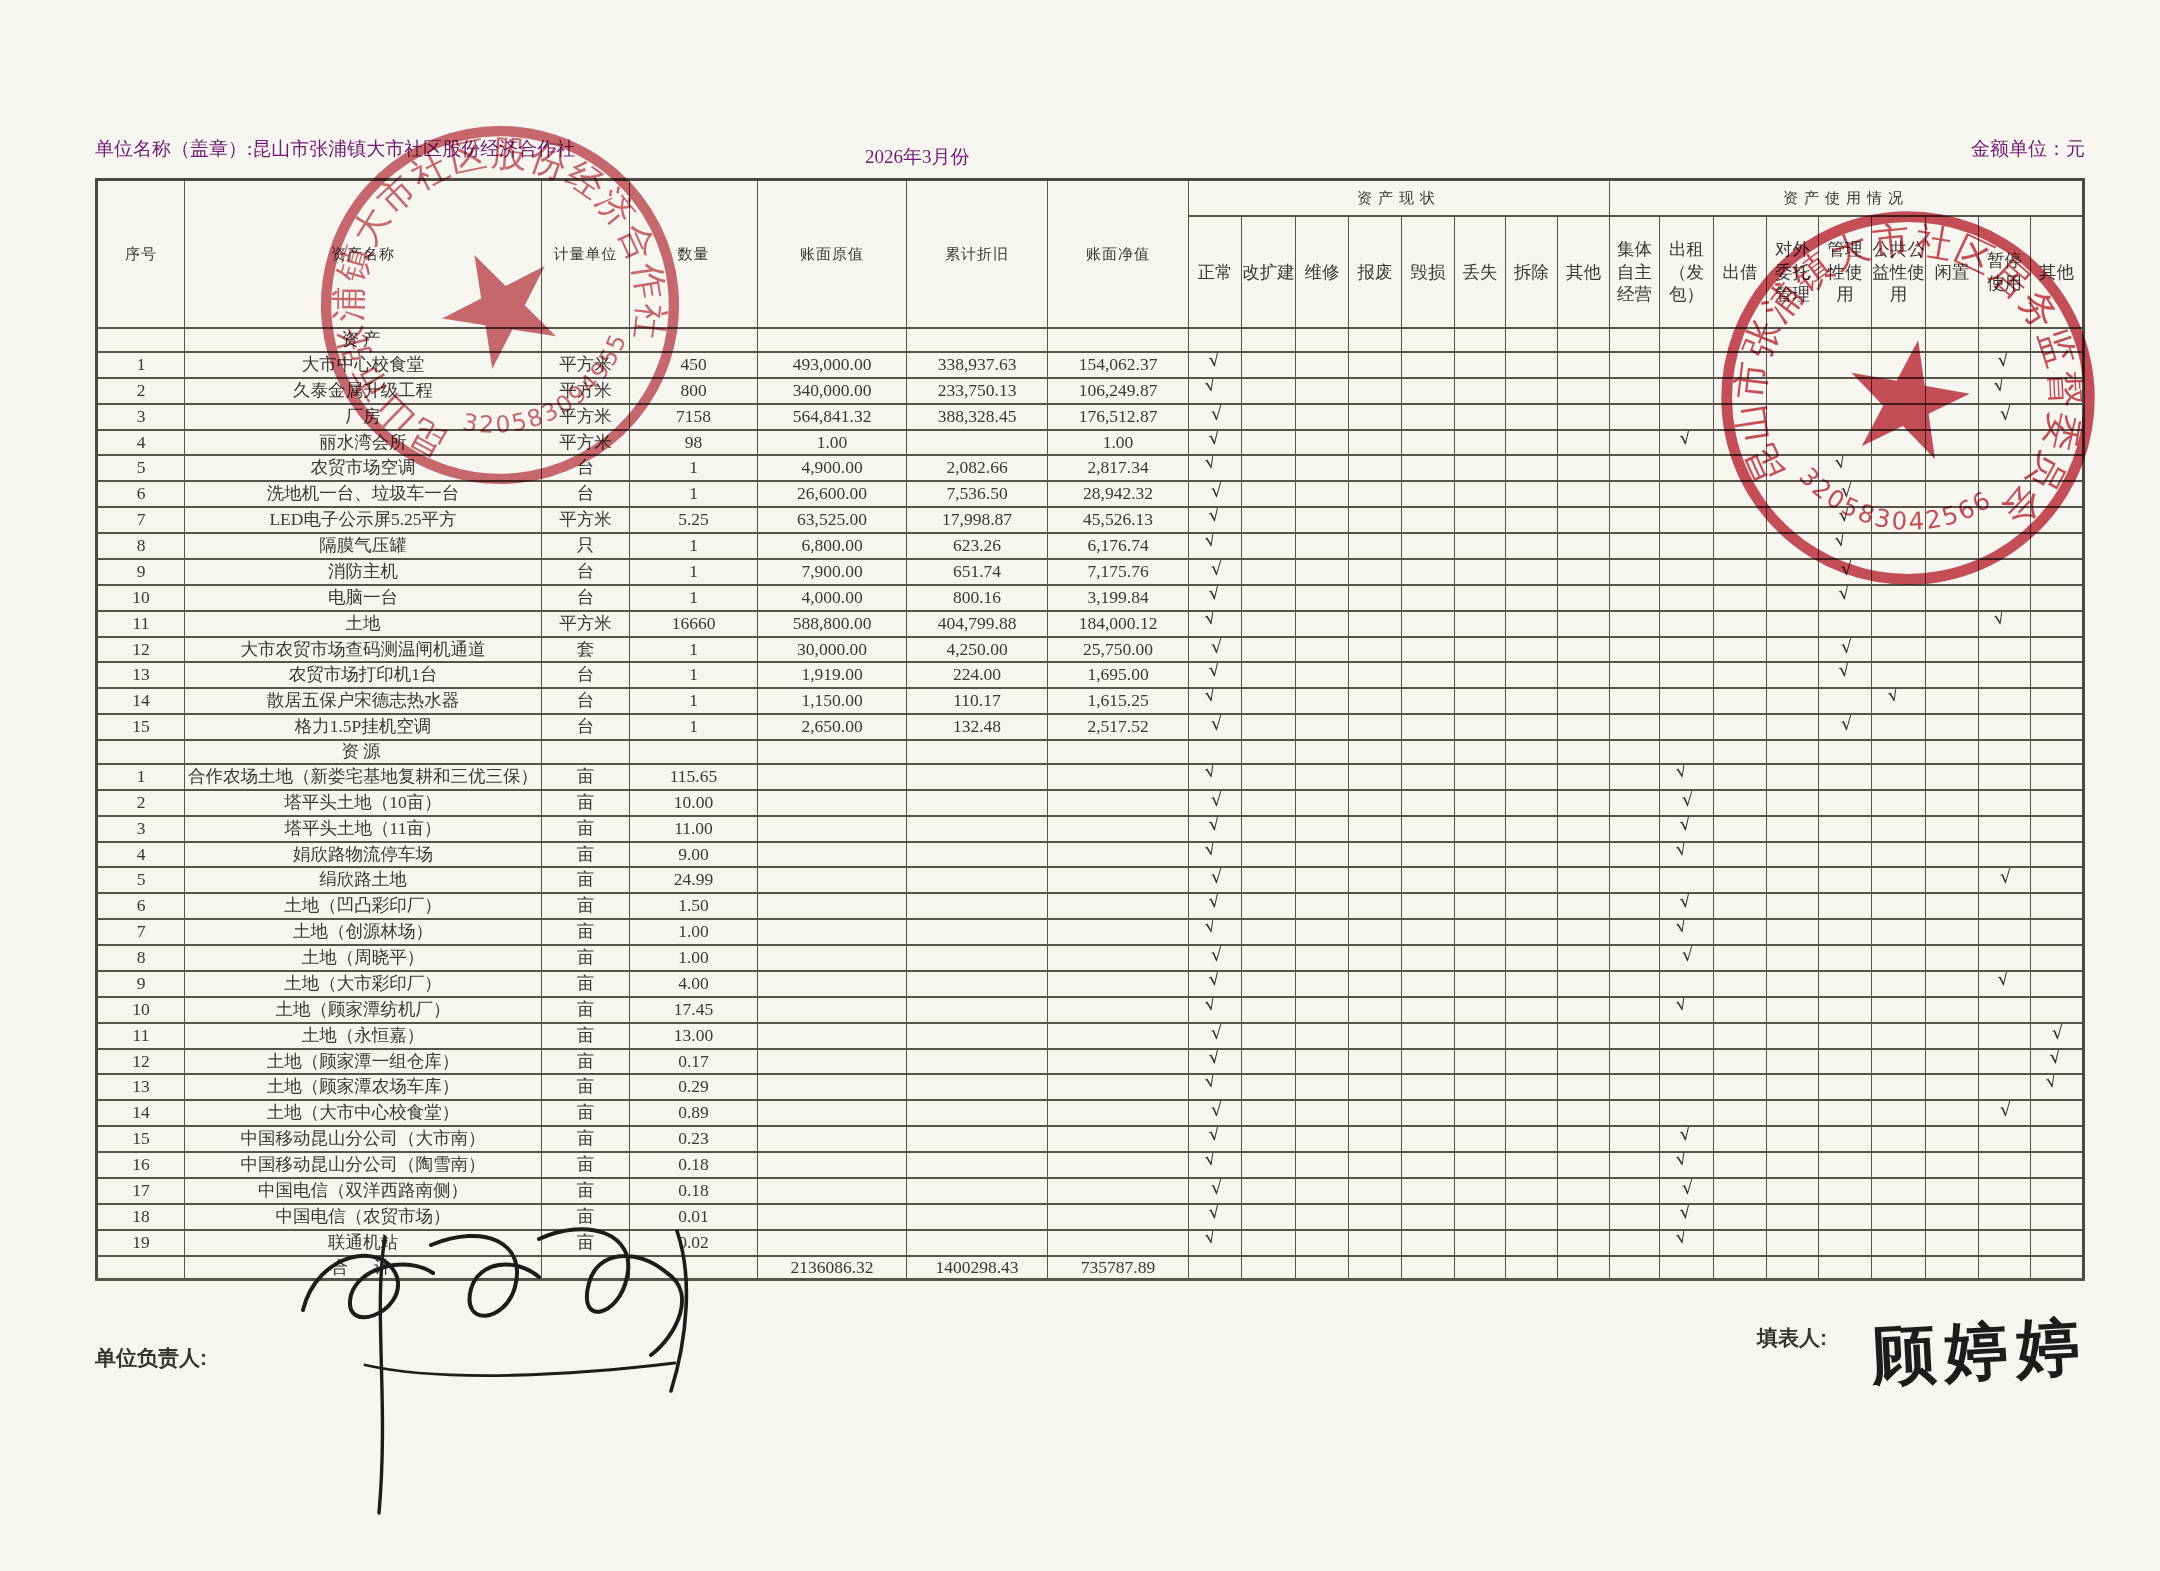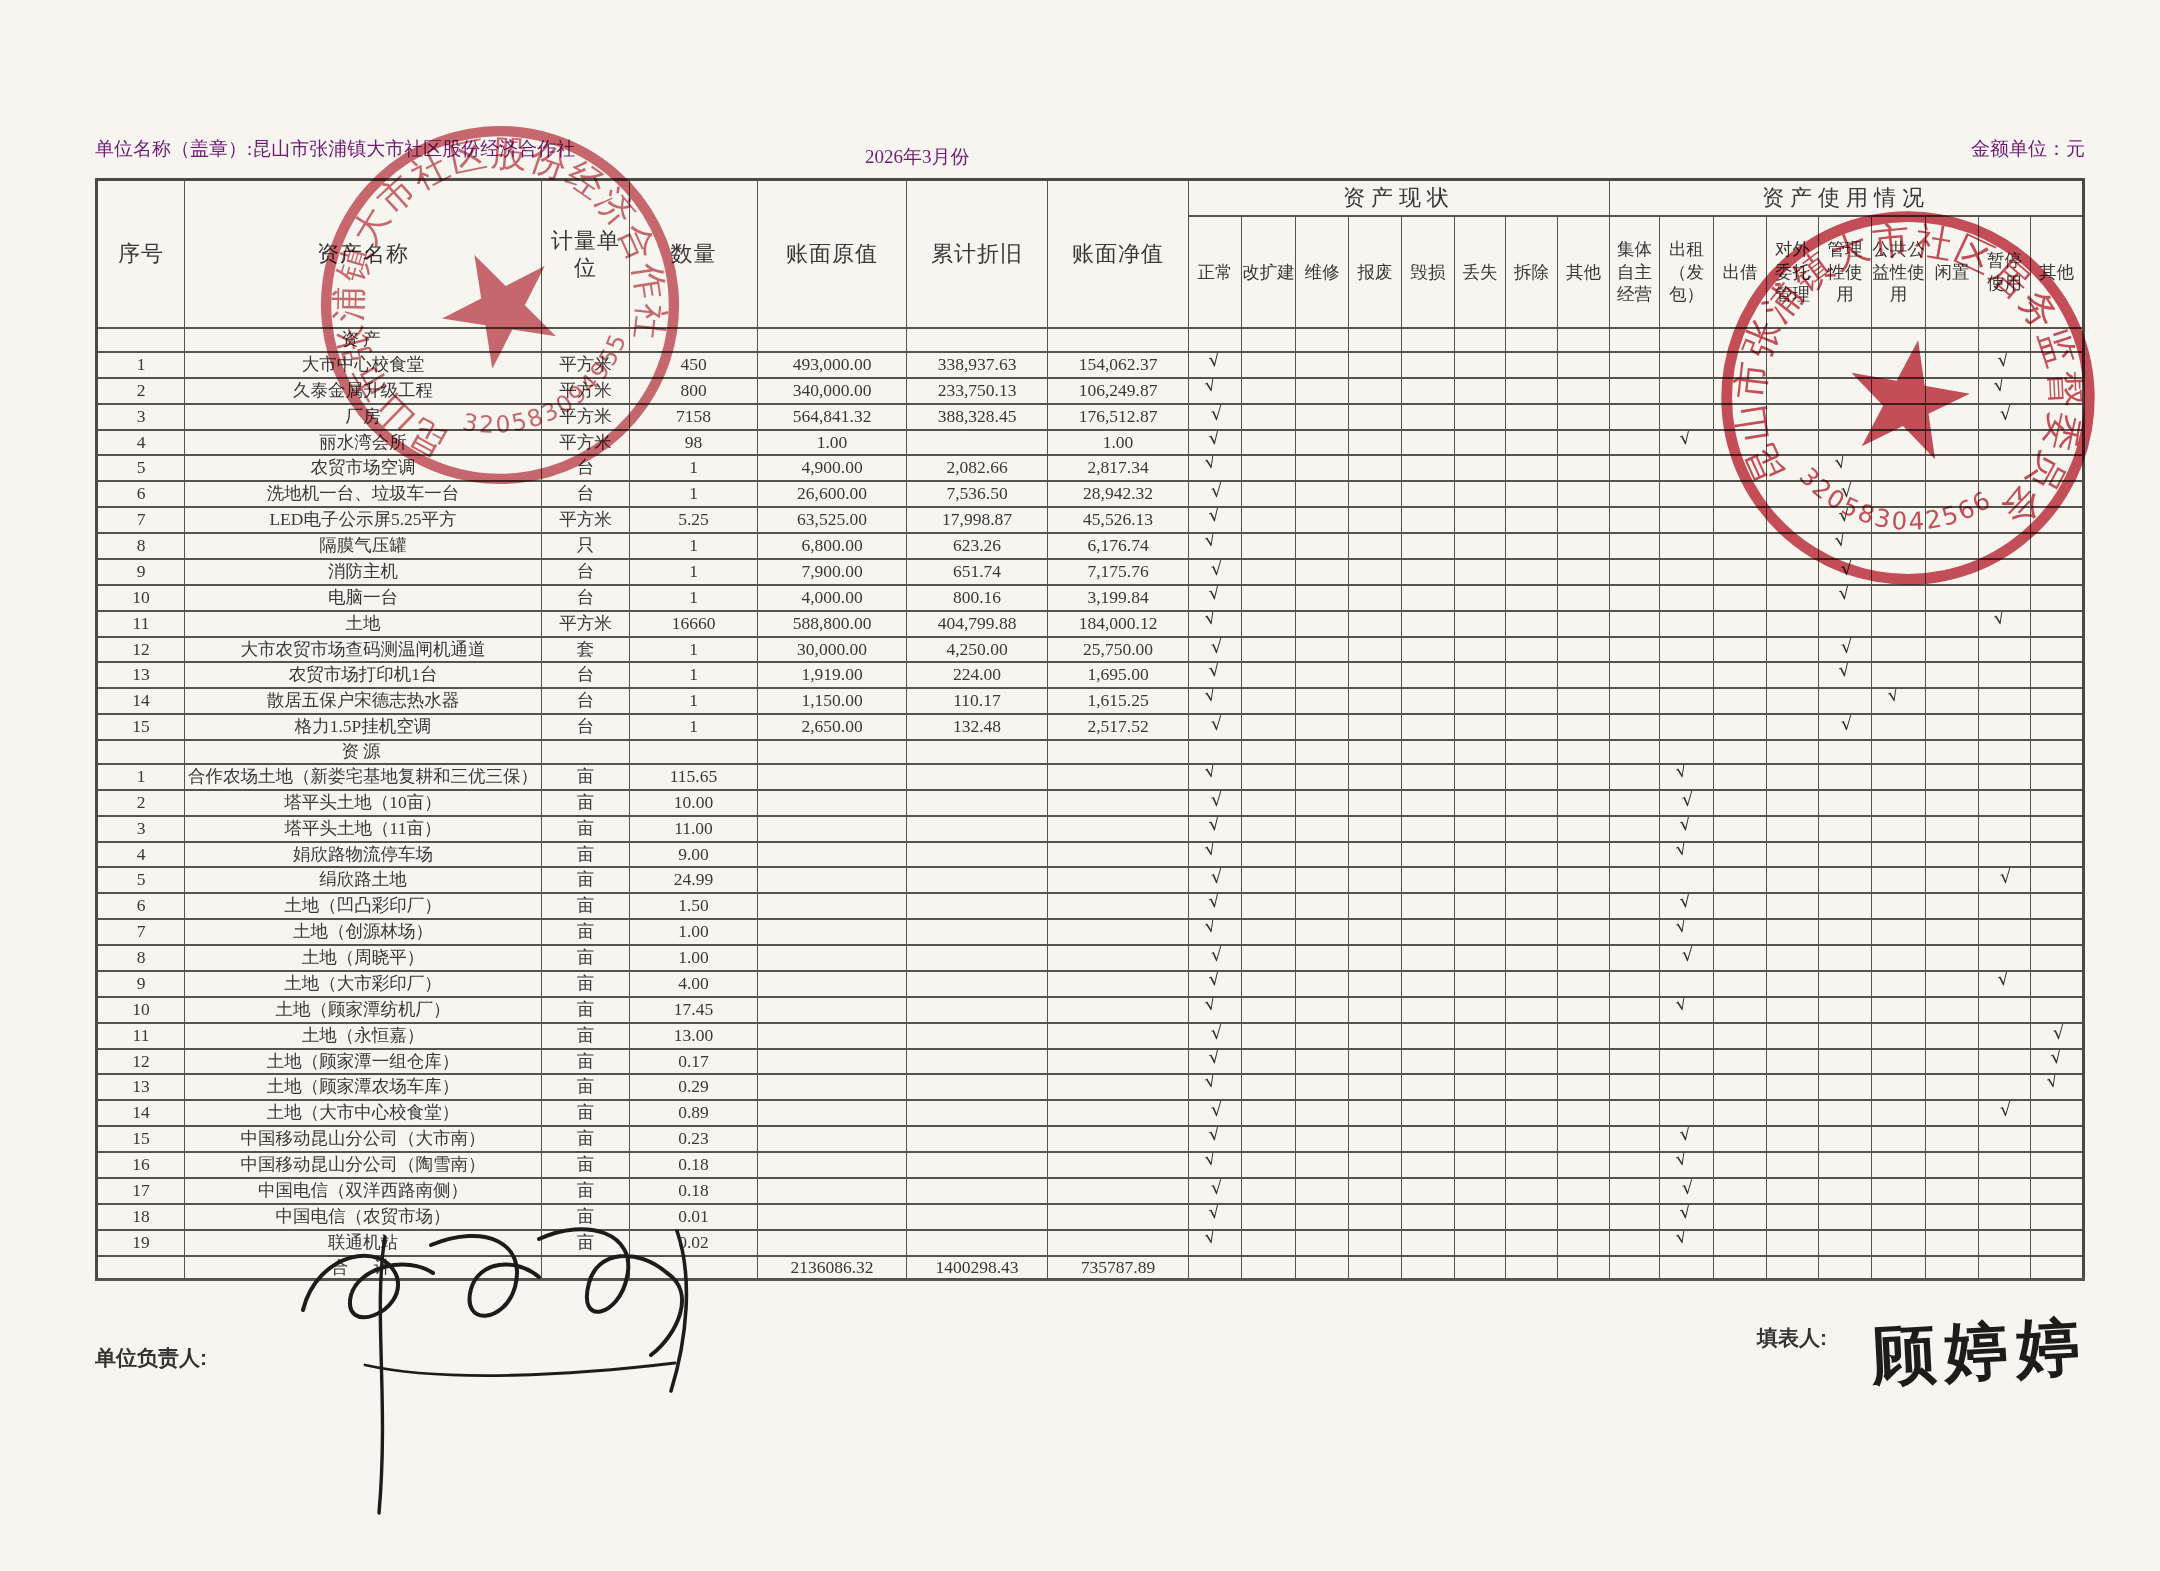--- a/index.html
+++ b/index.html
@@ -11,21 +11,21 @@
   .metaline{position:absolute;top:136px;left:95px;width:1990px;height:30px;font-size:19px;color:#701a75;}
   .meta-unit{position:absolute;left:0;top:0;}
   .meta-date{position:absolute;left:770px;top:8px;}
   .meta-amount{position:absolute;right:0;top:0;}
   table.sheet{position:absolute;left:95px;top:178px;width:1987px;border-collapse:collapse;
               table-layout:fixed;z-index:1;}
   table.sheet th,table.sheet td{border:1.6px solid #56524c;border-top-width:2.1px;border-bottom-width:2.1px;
      font-weight:normal;font-size:17.5px;color:#3a3836;text-align:center;vertical-align:middle;
      padding:0;line-height:1.25;overflow:hidden;}
   table.sheet{border:3px solid #4c4843;}
-  thead tr.group-row th{height:34px;font-size:22px;letter-spacing:6px;}
+  thead tr.group-row th{height:34px;font-size:15px;letter-spacing:6px;}
   thead tr.sub-row th{height:110px;font-size:17.5px;line-height:1.3;}
   tbody tr{height:20px;}
   td.c-name{text-align:left;padding-left:6px;border-radius:8px;}
   td.c-num{text-align:right;padding-right:7px;}
   td.c-sec{text-align:center;letter-spacing:4px;}
   tr.total-row td{border-bottom-width:3px;}
   .chk{font-family:"DejaVu Sans",sans-serif;display:inline-block;font-size:19px;color:#2f2e2c;
        transform:rotate(-7deg) translate(0,-5px);}
   tbody tr:nth-child(3n) .chk{transform:rotate(-12deg) translate(-3px,-7px);}
   tbody tr:nth-child(3n+1) .chk{transform:rotate(-4deg) translate(2px,-3px);}

